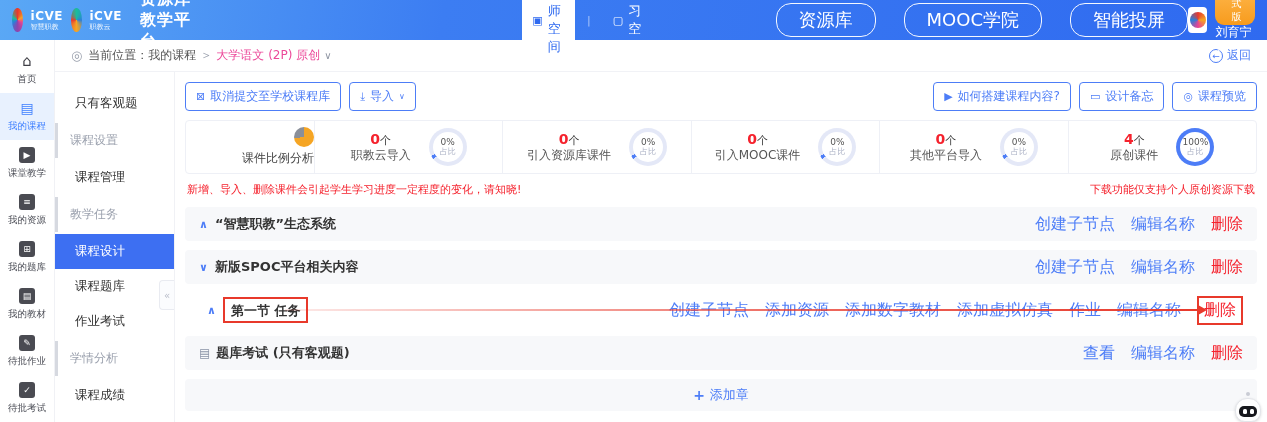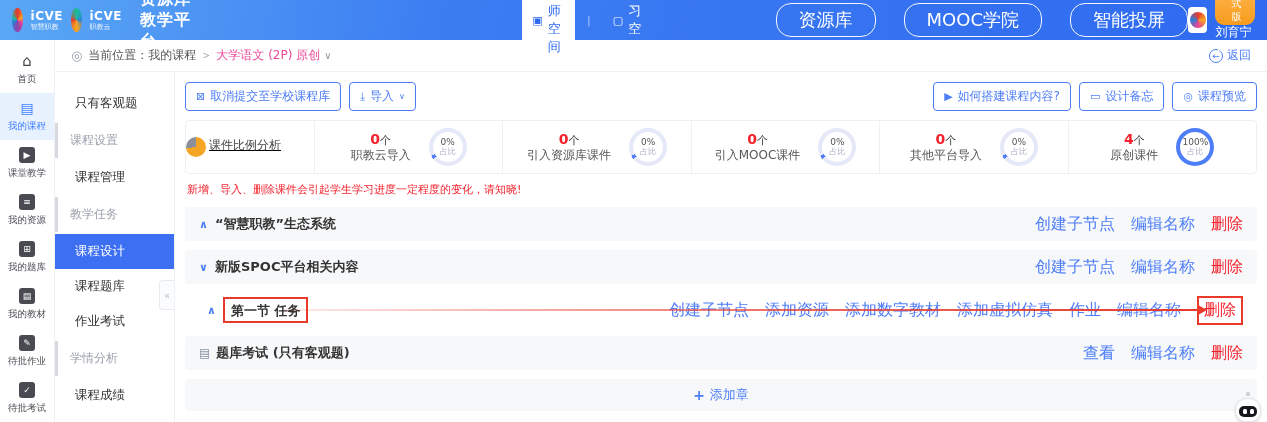--- a/index.html
+++ b/index.html
@@ -80,21 +80,21 @@
   .toolbar { display:flex; align-items:flex-start; }
   .btn { display:inline-flex; align-items:center; gap:5px; border:1px solid #4d7df7; color:#4d7df7;
          background:#fff; border-radius:4px; font-size:12px; padding:5px 10px; cursor:pointer;
          white-space:nowrap; }
   .btn + .btn { margin-left:8px; }
   .toolbar-right { margin-left:auto; display:flex; }
   .bic { font-size:11px; line-height:1; }
 
   .statsbar { margin-top:9px; border:1px solid #eef0f6; border-radius:4px; display:flex;
               align-items:center; height:54px; }
-  .stat-first { width:128px; display:flex; flex-direction:row; align-items:flex-start; gap:3px;text-decoration:underline; }
+  .stat-first { width:128px; display:flex; flex-direction:column; align-items:flex-end; gap:3px; }
   .pie-ic { width:20px; height:20px; border-radius:50%;
             background:conic-gradient(#f5a524 0 262deg,#8a8f99 262deg 360deg); }
   .stat-first .lbl { font-size:12px; color:#444; }
   .stat { flex:1; display:flex; align-items:center; justify-content:center; gap:18px;
           border-left:1px solid #eef0f6; height:100%; }
   .stat-num { display:flex; flex-direction:column; align-items:center; line-height:1.3; }
   .cnt { font-size:14px; font-weight:700; color:#f5222d; }
   .cnt i { font-style:normal; font-weight:400; font-size:11px; color:#333; }
   .sname { font-size:12px; color:#555; white-space:nowrap; }
   .gauge { width:38px; height:38px; border-radius:50%; display:flex; align-items:center;
@@ -343,20 +343,21 @@
                 <span class="gauge-in">
                     <span class="gpct">100%</span>
                     <span class="glbl">占比</span>
                   </span>
               </span>
             </div>
           </div>
 
           <div class="notices">
             <span>新增、导入、删除课件会引起学生学习进度一定程度的变化，请知晓!</span>
+            <span>下载功能仅支持个人原创资源下载</span>
           </div>
 
           <div class="rows">
 
             <div class="row">
               <span class="caret">∧</span>
               <span class="row-title">“智慧职教”生态系统</span>
               <span class="row-actions">
                 <a class="lnk">创建子节点</a>
                 <a class="lnk">编辑名称</a>

